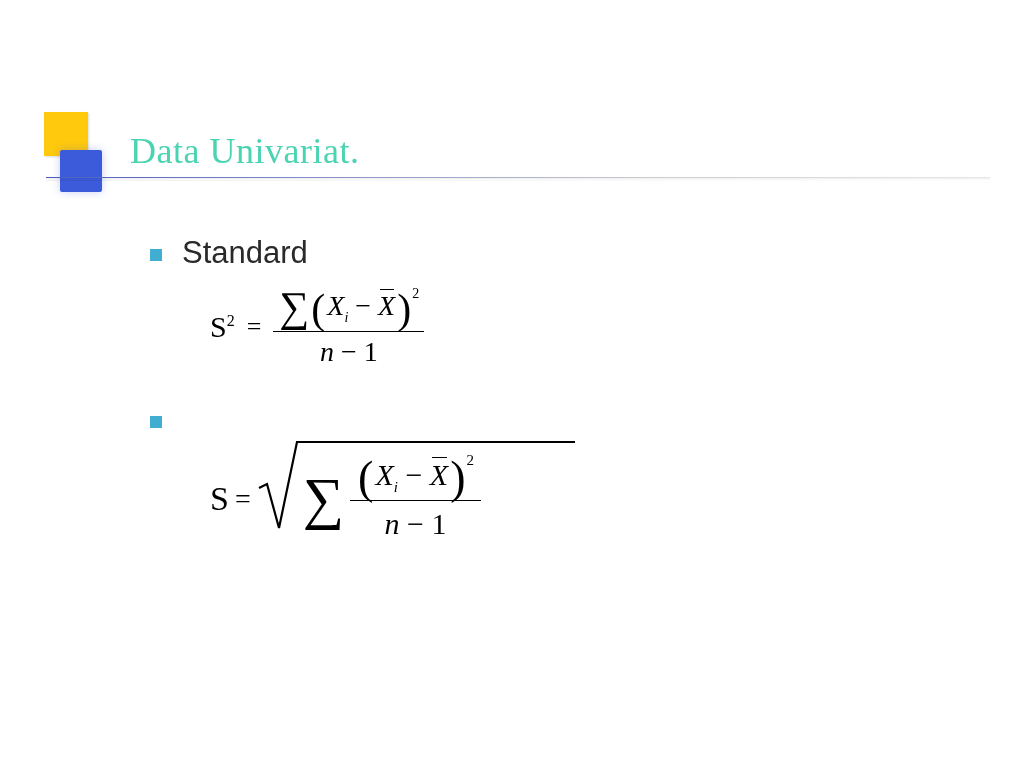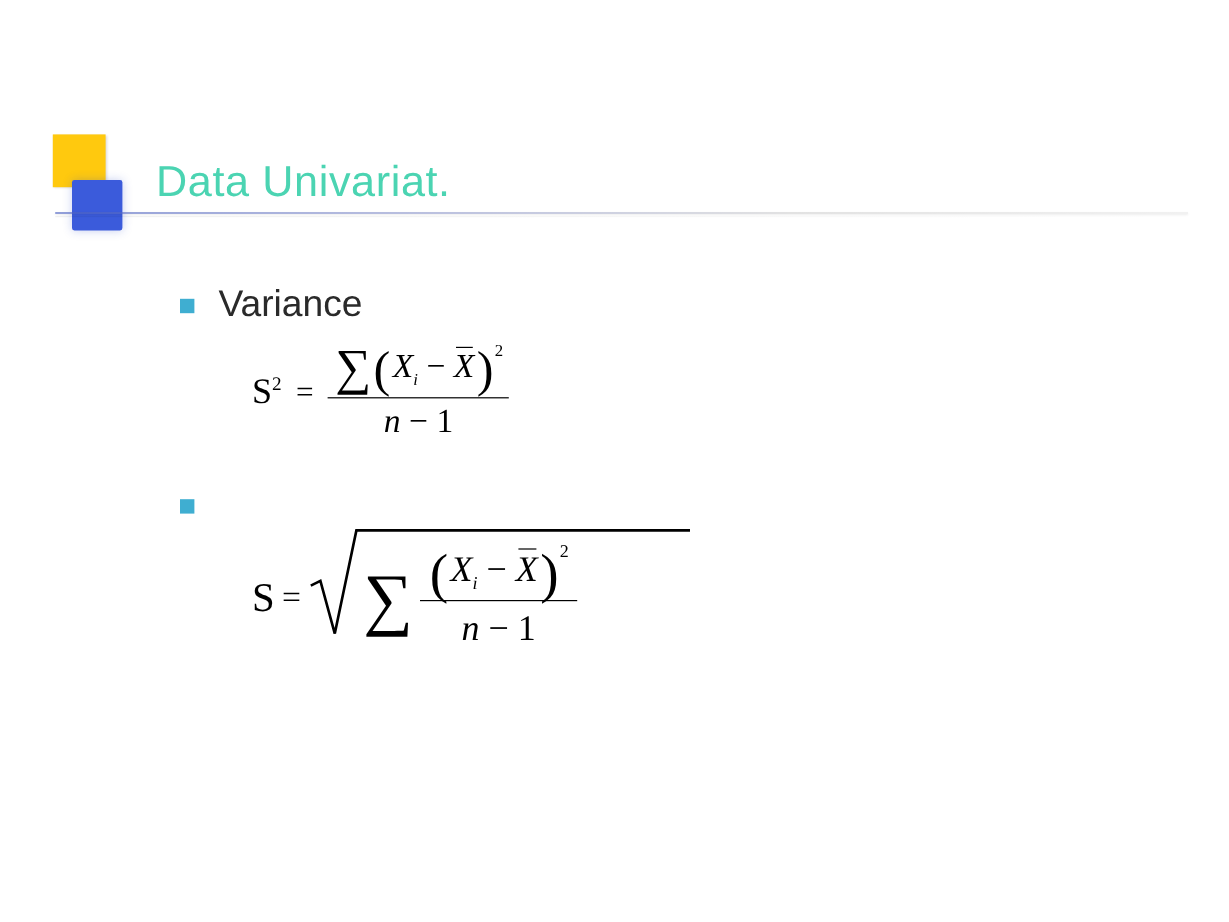--- a/index.html
+++ b/index.html
@@ -54,21 +54,21 @@
     width: 944px;
     height: 1px;
     background: linear-gradient(90deg, rgba(0,0,0,0.05), rgba(0,0,0,0));
   }
   .title {
     position: absolute;
     left: 130px;
     top: 130px;
     font-size: 36px;
     color: #4bd4b2;
-    font-family: Liberation Sans, sans-serif;
+    font-family: Liberation Serif, serif;
     letter-spacing: 0.5px;
   }
   .body {
     position: absolute;
     left: 150px;
     top: 235px;
     width: 800px;
   }
   .bullet-row {
     display: flex;
@@ -231,21 +231,21 @@
   <div class="sq-blue"></div>
   <div class="hline"></div>
   <div class="hline2"></div>
 
   <div class="title">Data Univariat.</div>
 
   <div class="body">
 
     <div class="bullet-row">
       <div class="bullet"></div>
-      <div class="bullet-text">Variance</div>
+      <div class="bullet-text">Standard</div>
     </div>
 
     <div class="formula-block">
       <div class="var-formula">
         <span class="s2">
           <span>S</span><sup>2</sup>
         </span>
         <span class="eq">=</span>
         <span class="frac">
           <span class="num">

